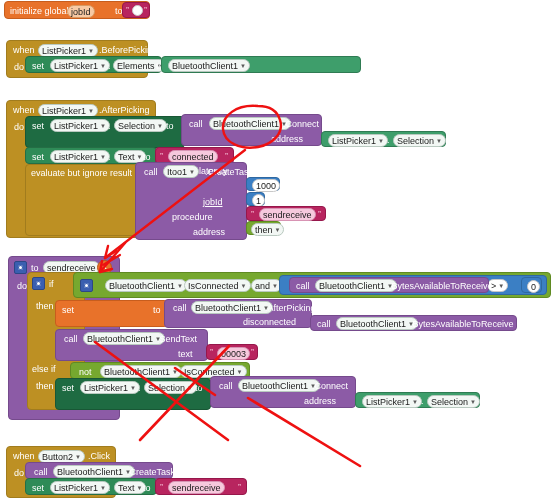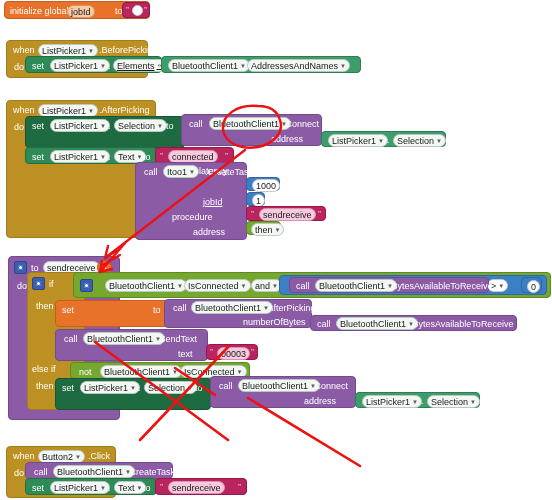--- a/index.html
+++ b/index.html
@@ -89,36 +89,32 @@
     <span class="lbl" style="left:92px;top:4px;">.BeforePicking</span>
     <span class="lbl" style="left:7px;top:21px;">do</span>
   </div>
   <div class="blk setr" style="left:25px;top:56px;width:137px;height:17px;">
     <span class="lbl" style="left:6px;top:4px;">set</span>
     <span class="fld" style="left:24px;top:2px;">
         <span>ListPicker1</span>
         <span class="dd">▼</span>
       </span>
     <span class="lbl" style="left:82px;top:4px;">.</span>
-    <span class="fld" style="left:87px;top:2px;text-decoration:underline;">
+    <span class="fld" style="left:87px;top:2px;">
         <span>Elements</span>
         <span class="dd">▼</span>
       </span>
     <span class="lbl" style="left:130px;top:4px;">to</span>
   </div>
   <div class="blk getter" style="left:161px;top:56px;width:200px;height:17px;">
     <span class="fld" style="left:6px;top:2px;">
         <span>BluetoothClient1</span>
         <span class="dd">▼</span>
       </span>
     <span class="lbl" style="left:79px;top:4px;">.</span>
-    <span class="fld" style="left:85px;top:2px;">
-        <span>AddressesAndNames</span>
-        <span class="dd">▼</span>
-      </span>
   </div>
 
   <div class="blk evt" style="left:6px;top:100px;width:150px;height:138px;">
     <span class="lbl" style="left:6px;top:4px;">when</span>
     <span class="fld" style="left:31px;top:3px;">
         <span>ListPicker1</span>
         <span class="dd">▼</span>
       </span>
     <span class="lbl" style="left:92px;top:4px;">.AfterPicking</span>
     <span class="lbl" style="left:7px;top:21px;">do</span>
@@ -172,20 +168,23 @@
     <span class="lbl" style="left:117px;top:4px;">to</span>
   </div>
   <div class="blk txt" style="left:155px;top:147px;width:79px;height:17px;">
     <span class="quote" style="left:4px;top:3px;">”</span>
     <span class="fld pinkfld" style="left:12px;top:2px;">
         <span>connected</span>
       </span>
     <span class="quote" style="left:69px;top:3px;">”</span>
   </div>
 
+  <div class="blk evt" style="left:25px;top:164px;width:113px;height:72px;">
+    <span class="lbl" style="left:5px;top:3px;">evaluate but ignore result</span>
+  </div>
   <div class="blk call" style="left:135px;top:162px;width:112px;height:78px;">
     <span class="lbl" style="left:8px;top:4px;">call</span>
     <span class="fld" style="left:27px;top:2px;">
         <span>Itoo1</span>
         <span class="dd">▼</span>
       </span>
     <span class="lbl" style="left:69px;top:4px;">.CreateTask</span>
 
     <span class="lbl" style="left:63px;top:3px;">latency</span>
     <span class="lbl" style="left:67px;top:34px;text-decoration:underline;">jobId</span>
@@ -286,21 +285,21 @@
       </span>
     <span class="lbl" style="left:97px;top:4px;">to</span>
   </div>
   <div class="blk call" style="left:164px;top:299px;width:148px;height:29px;">
     <span class="lbl" style="left:8px;top:3px;">call</span>
     <span class="fld" style="left:26px;top:1px;">
         <span>BluetoothClient1</span>
         <span class="dd">▼</span>
       </span>
     <span class="lbl" style="left:100px;top:3px;">.AfterPicking</span>
-    <span class="lbl" style="left:78px;top:17px;">numberOfBytes</span>
+    <span class="lbl" style="left:78px;top:17px;">disconnected</span>
   </div>
   <div class="blk call" style="left:310px;top:315px;width:207px;height:16px;">
     <span class="lbl" style="left:6px;top:3px;">call</span>
     <span class="fld" style="left:25px;top:1px;">
         <span>BluetoothClient1</span>
         <span class="dd">▼</span>
       </span>
     <span class="lbl" style="left:99px;top:3px;">.BytesAvailableToReceive</span>
   </div>
 

